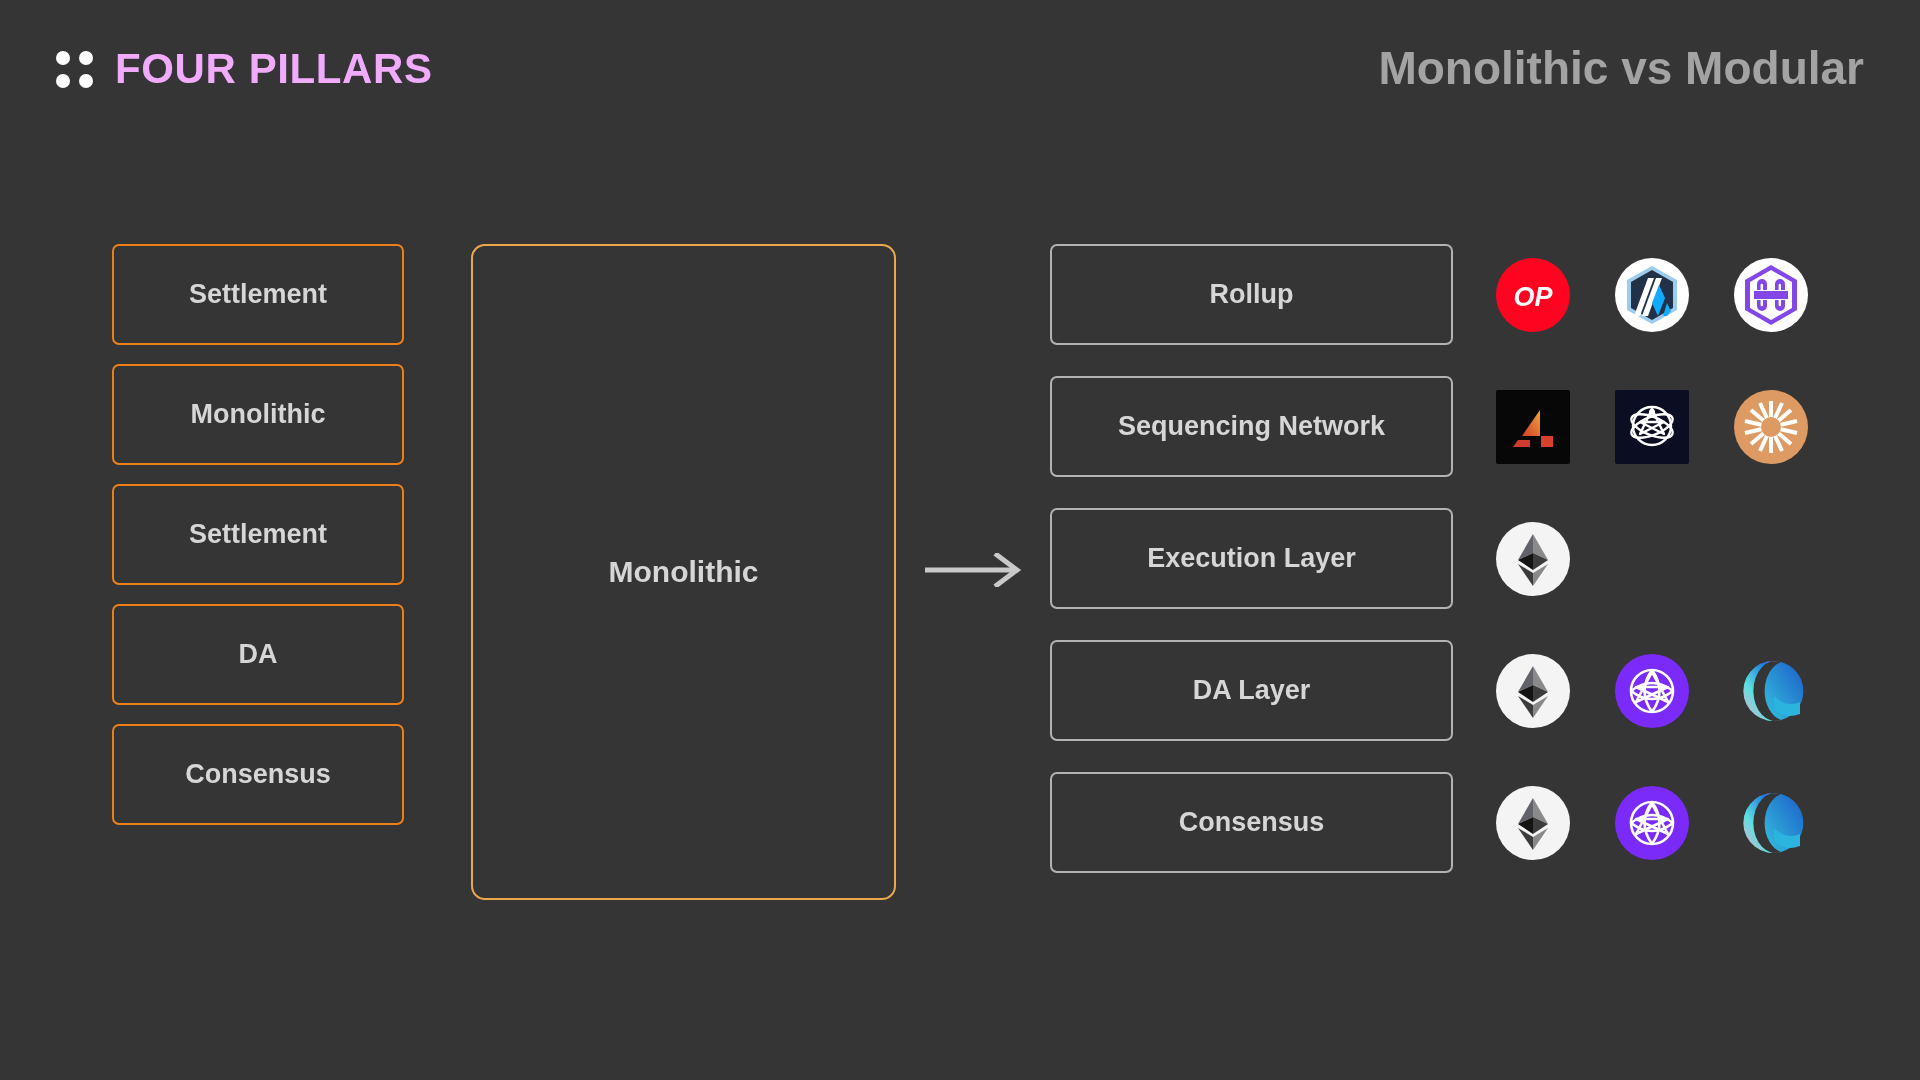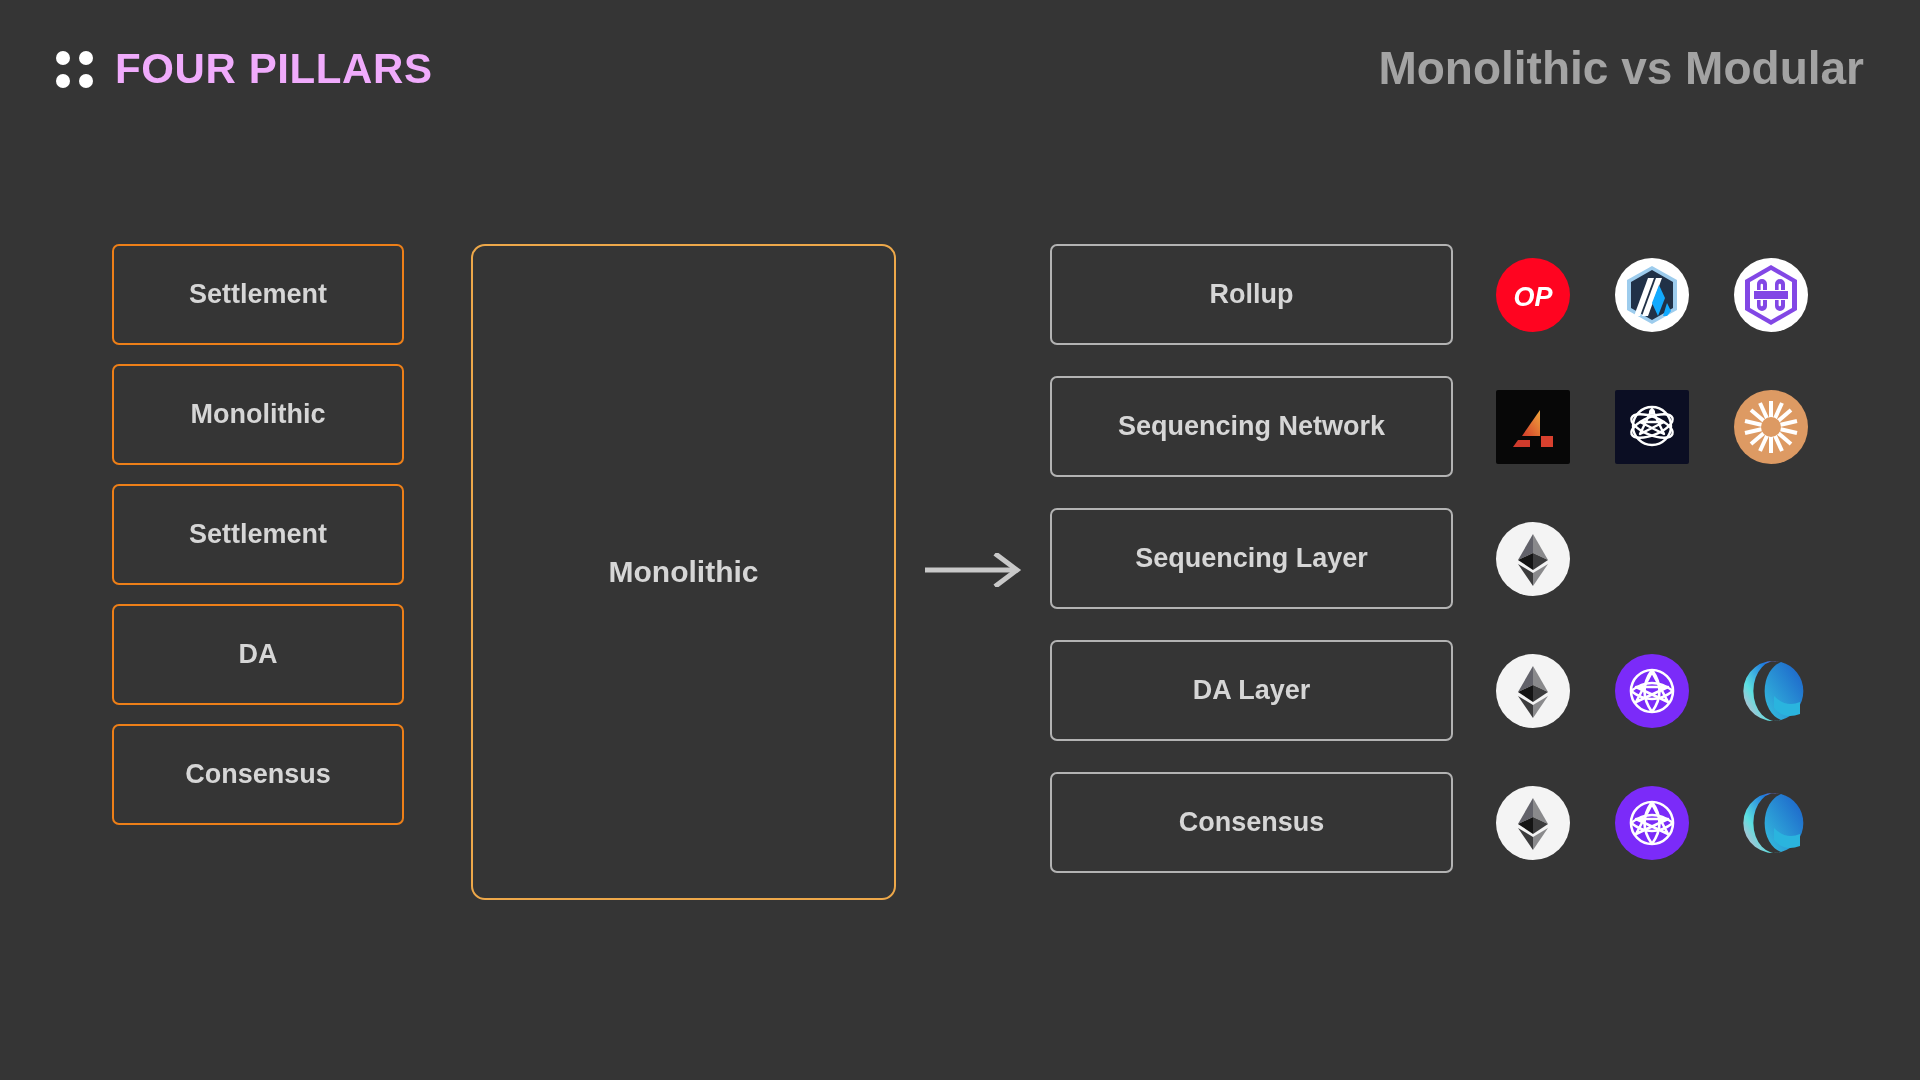--- a/index.html
+++ b/index.html
@@ -308,21 +308,21 @@
             </g>
             <circle cx="37" cy="37" r="10" fill="#dd9a63"></circle>
           </svg>
         </span>
 
       </div>
     </div>
 
     <div class="layer-row">
       <div class="layer-box">
-        <span class="layer-label">Sequencing Layer</span>
+        <span class="layer-label">Execution Layer</span>
       </div>
       <div class="logo-strip">
 
         <span class="logo">
           <svg viewBox="0 0 74 74">
             <circle cx="37" cy="37" r="37" fill="#f4f4f4"></circle>
             <polygon points="37,12 37,31 52,38" fill="#8a8a8c"></polygon>
             <polygon points="37,12 22,38 37,31" fill="#62626a"></polygon>
             <polygon points="37,31 37,48 52,38" fill="#3c3c3d"></polygon>
             <polygon points="37,31 22,38 37,48" fill="#141414"></polygon>

